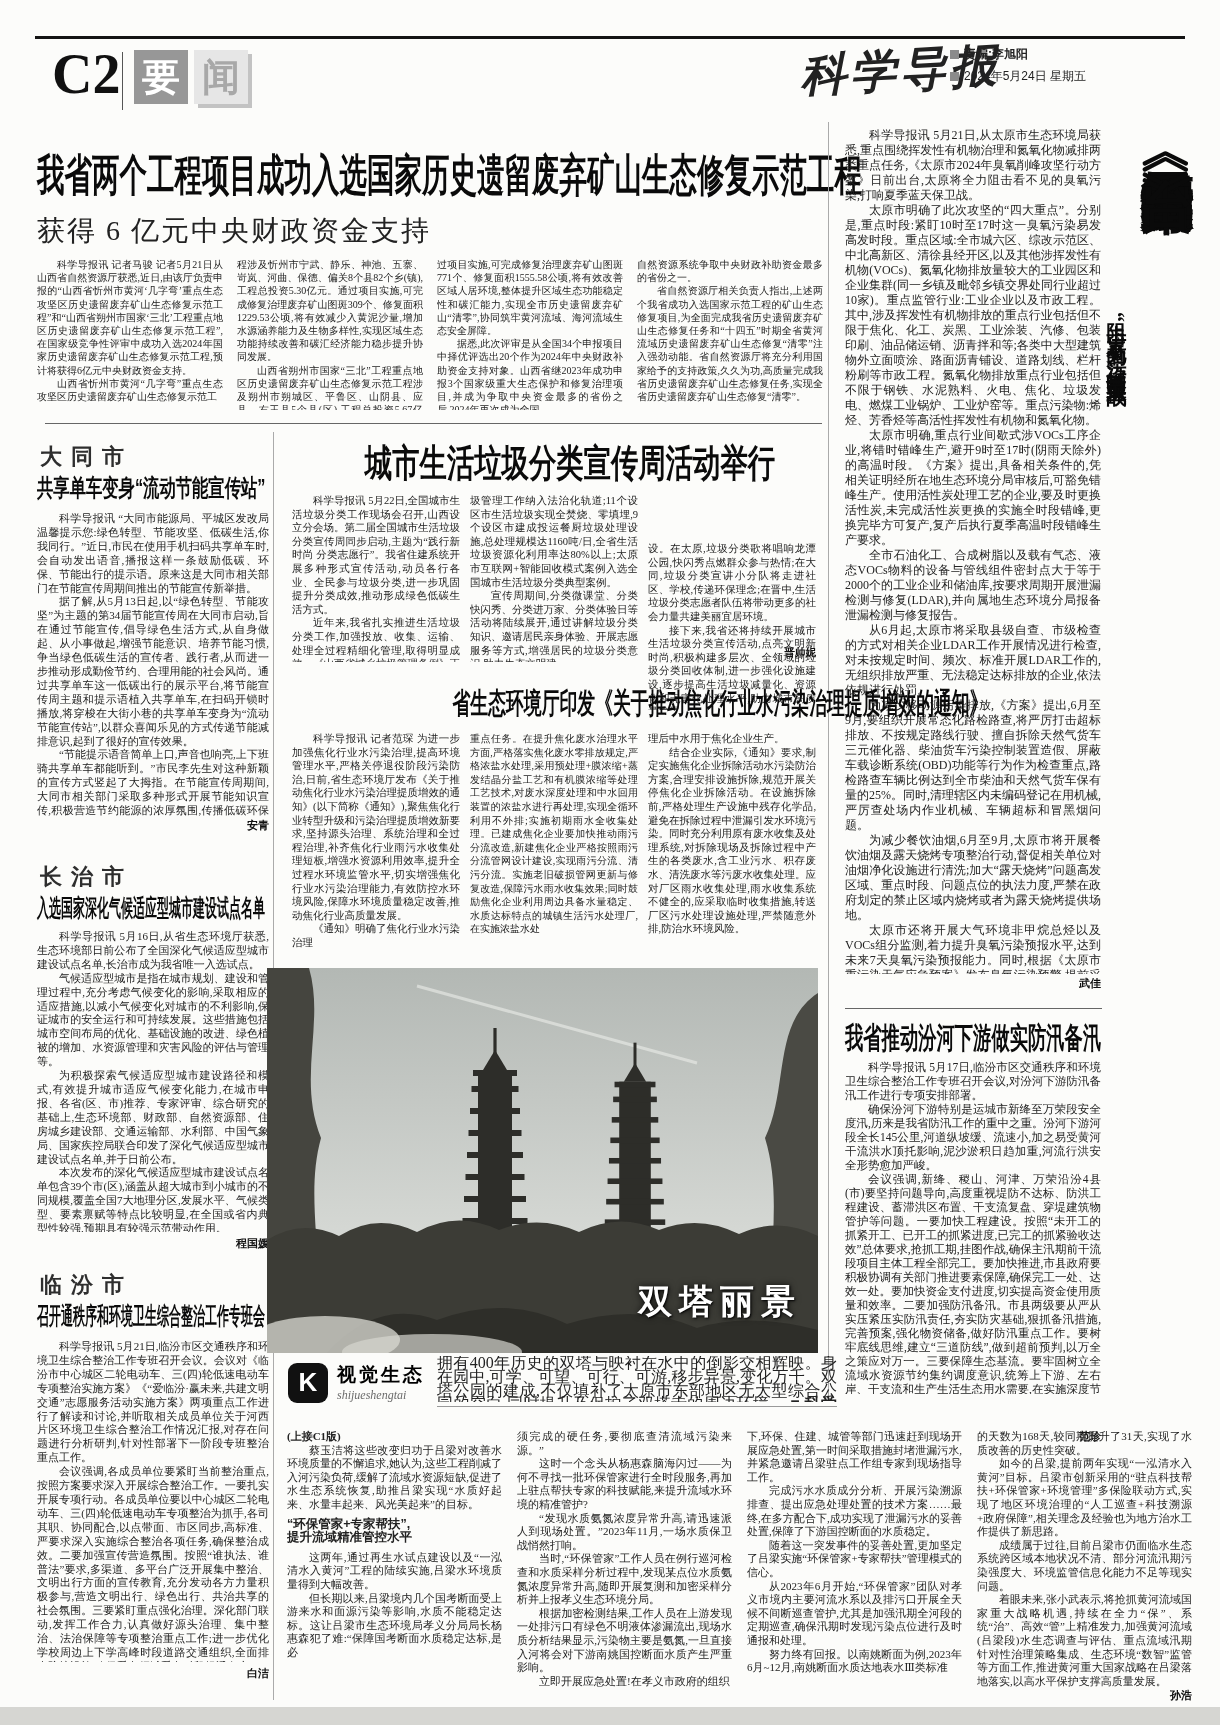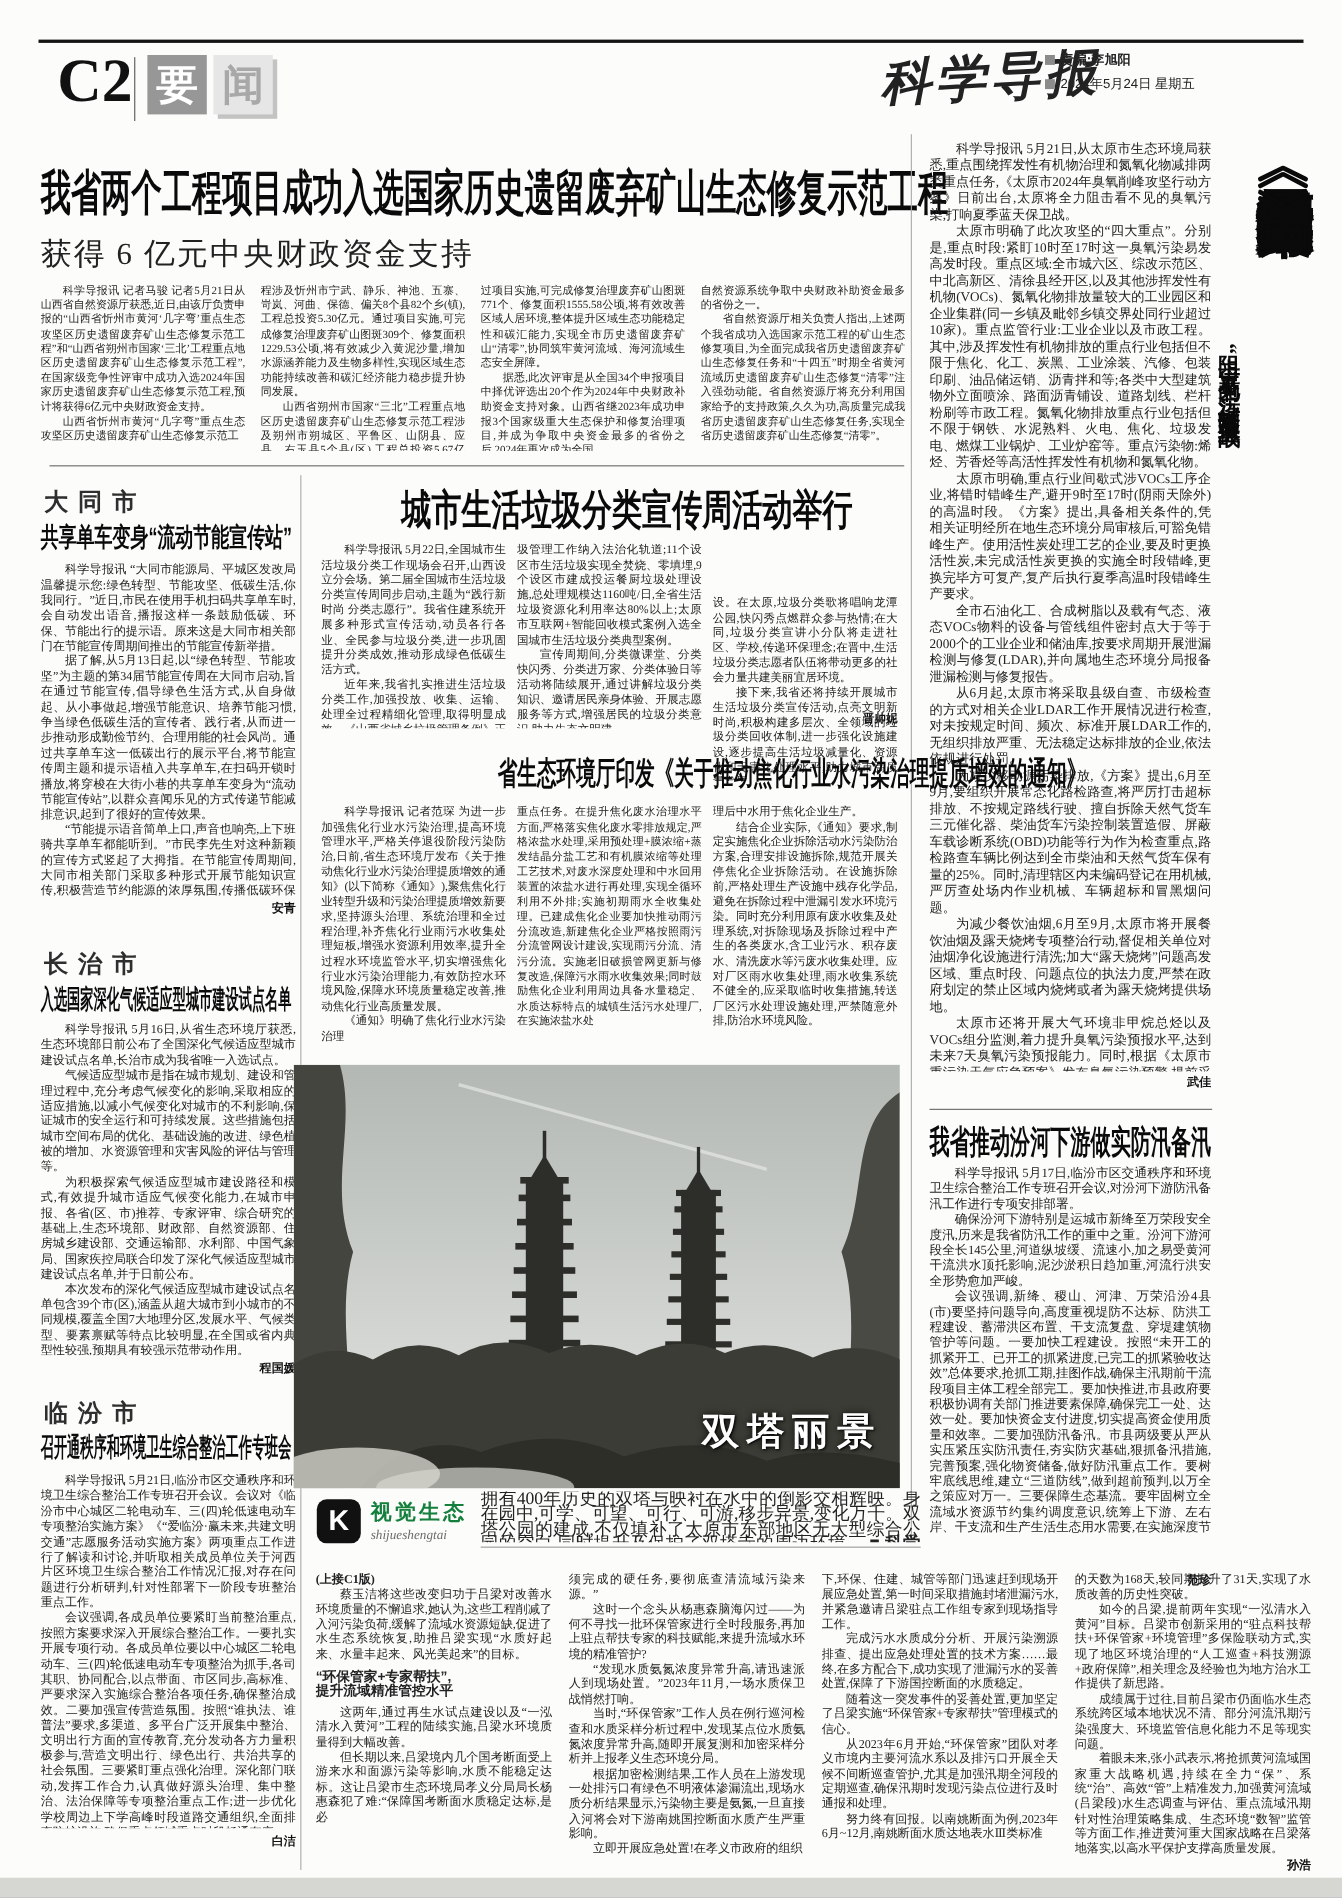--- a/index.html
+++ b/index.html
@@ -204,21 +204,21 @@
       <ellipse cx="165" cy="384" rx="90" ry="18" fill="#d6d6cf" opacity="0.7"></ellipse>
     </svg>
     <div class="photo-label">双塔丽景</div>
   </div>
 
   <div class="abs" style="left:288px;top:1362px;display:flex;gap:9px;align-items:center;">
     <div class="kbox">
         <span>K</span>
       </div>
     <div>
-      <div style="font-family:'Liberation Sans','DejaVu Sans',sans-serif;font-weight:bold;font-size:19px;letter-spacing:3px;color:#15803d;">视觉生态</div>
+      <div style="font-family:'Liberation Sans','DejaVu Sans',sans-serif;font-weight:bold;font-size:19px;letter-spacing:3px;color:#000000;">视觉生态</div>
       <div style="font-style:italic;font-size:12px;color:#6a6a6a;">shijueshengtai</div>
     </div>
   </div>
   <div class="col" style="left:437px;top:1356px;width:400px;height:46px;font-size:16px;line-height:13.8px;">
     <p class="cont" style="display:inline;">拥有400年历史的双塔与映衬在水中的倒影交相辉映。身在园中,可学、可望、可行、可游,移步异景,变化万千。双塔公园的建成,不仅填补了太原市东部地区无大型综合公园的空白,同时提升及保护了双塔寺的周边环境。</p>
     <span style="font-weight:bold;">■ 科学导报记者 杨凯飞摄</span>
   </div>
   <div class="rule" style="left:437px;top:1406px;width:400px;height:1px;background:#999;"></div>
 
   <div>

